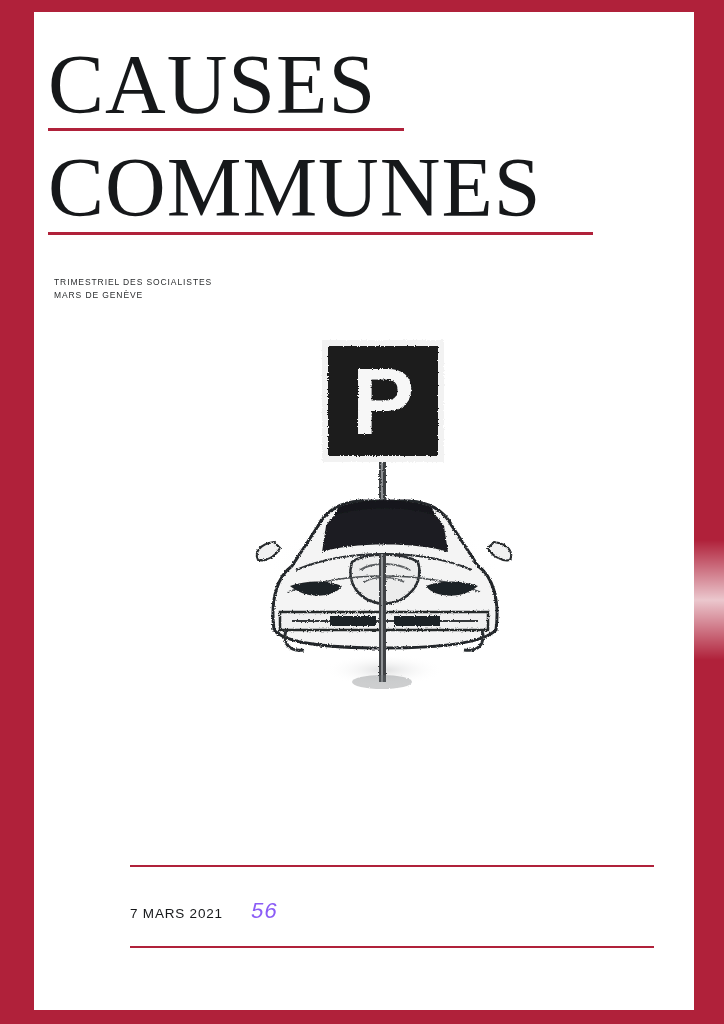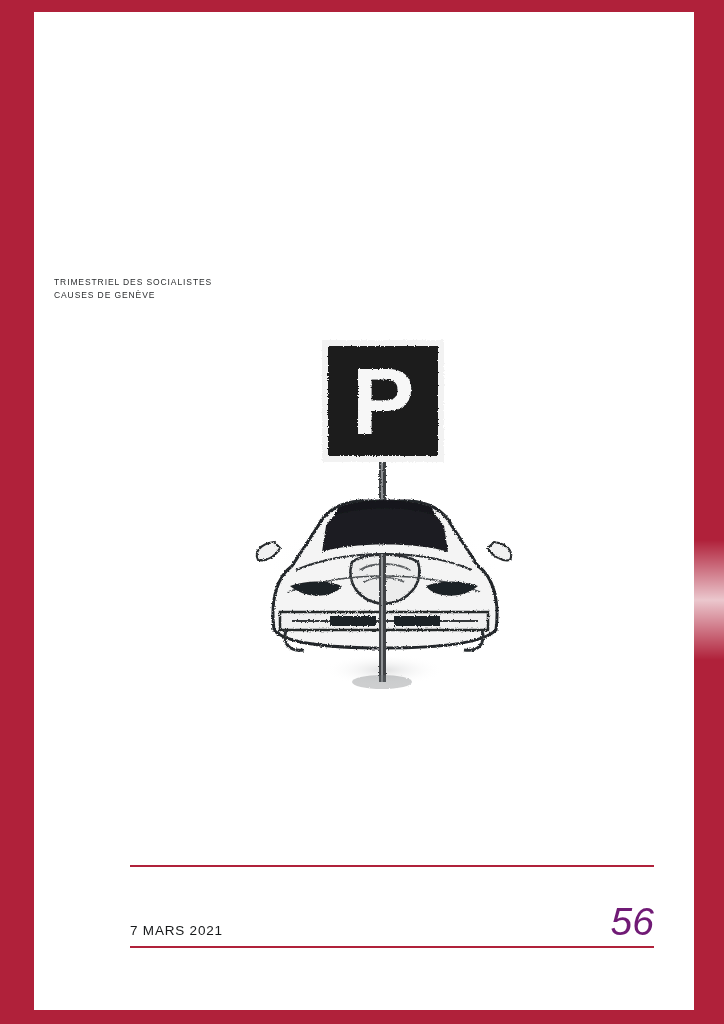--- a/index.html
+++ b/index.html
@@ -106,52 +106,58 @@
   }
   .rule-a { top:853px; }
   .rule-b { top:934px; }
 
   .footer {
     position:absolute;
     left:96px; top:890px;
     width:524px;
     display:flex;
     align-items:baseline;
-    justify-content:space-between;
+    gap:28px;
   }
   .date {
     font-size:13.5px;
     letter-spacing:0.8px;
     color:#16181a;
   }
   .issue {
-    font-family:Liberation Sans, sans-serif;
+    font-family:Liberation Mono, monospace;
     font-style:italic;
-    font-size:39px;
-    color:#701a75;
+    font-size:22px;
+    color:#8b5cf6;
     line-height:1;
   }
 </style>
 </head>
 <body>
 
 <div id="page">
 
   <div class="frame-top"></div>
   <div class="frame-bottom"></div>
   <div class="frame-left"></div>
   <div class="frame-right"></div>
   <div class="flare"></div>
 
   <div class="sheet">
 
+    <div class="masthead">
+      <div class="mast-line">CAUSES</div>
+      <div class="mast-rule r1"></div>
+      <div class="mast-line">COMMUNES</div>
+      <div class="mast-rule r2"></div>
+    </div>
 
     <div class="subtitle">
       <div>TRIMESTRIEL DES SOCIALISTES</div>
-      <div>CAUSES DE GENÈVE</div>
+      <div>MARS DE GENÈVE</div>
     </div>
 
     <div class="illo">
       <svg viewBox="0 0 300 370" xmlns="http://www.w3.org/2000/svg" aria-hidden="true">
         <defs>
           <filter id="rough" x="-20%" y="-20%" width="140%" height="140%">
             <feTurbulence type="fractalNoise" baseFrequency="0.75" numOctaves="3" result="n"></feTurbulence>
             <feDisplacementMap in="SourceGraphic" in2="n" scale="3" xChannelSelector="R" yChannelSelector="G"></feDisplacementMap>
           </filter>
           <filter id="soft" x="-20%" y="-20%" width="140%" height="140%">

